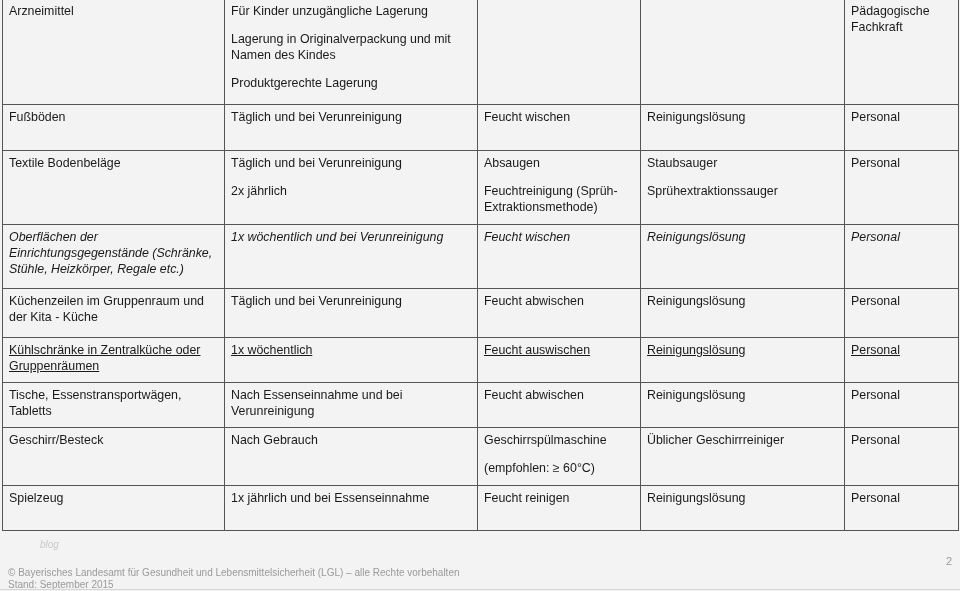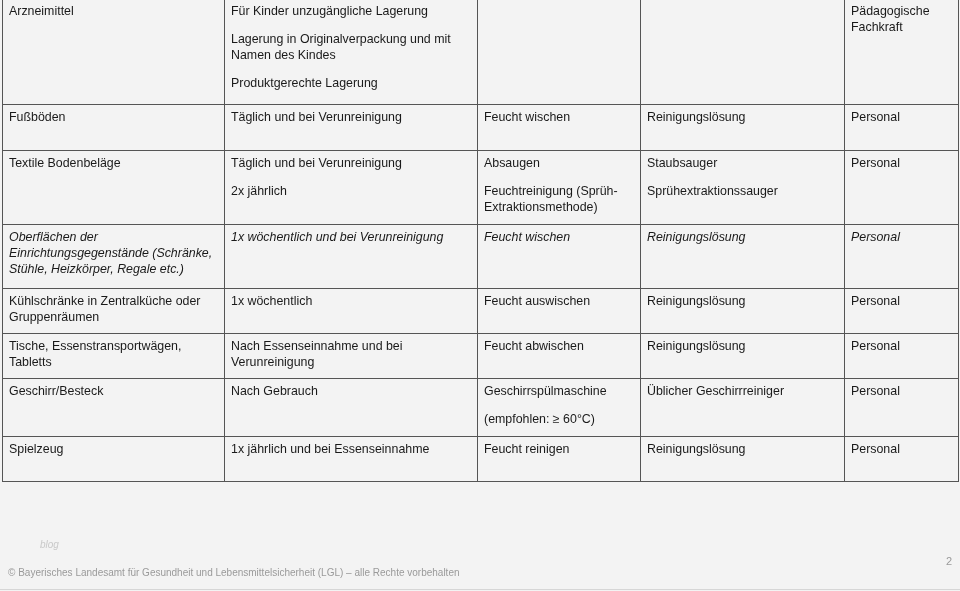--- a/index.html
+++ b/index.html
@@ -157,21 +157,38 @@
           <td>
             <span class="cell-line">Feucht wischen</span>
           </td>
           <td>
             <span class="cell-line">Reinigungslösung</span>
           </td>
           <td>
             <span class="cell-line">Personal</span>
           </td>
         </tr>
-        <tr style="height: 45px;">
+        <tr style="height: 49px;">
+          <td>
+            <span class="cell-line">Küchenzeilen im Gruppenraum und der Kita - Küche</span>
+          </td>
+          <td>
+            <span class="cell-line">Täglich und bei Verunreinigung</span>
+          </td>
+          <td>
+            <span class="cell-line">Feucht abwischen</span>
+          </td>
+          <td>
+            <span class="cell-line">Reinigungslösung</span>
+          </td>
+          <td>
+            <span class="cell-line">Personal</span>
+          </td>
+        </tr>
+        <tr style="height: 45px; text-decoration: underline;">
           <td>
             <span class="cell-line">Kühlschränke in Zentralküche oder Gruppenräumen</span>
           </td>
           <td>
             <span class="cell-line">1x wöchentlich</span>
           </td>
           <td>
             <span class="cell-line">Feucht auswischen</span>
           </td>
           <td>
@@ -236,15 +253,16 @@
       </tbody>
   </table>
 
   <div class="left-rule"></div>
   <div class="right-rule"></div>
 
   <div class="footer-faint">blog</div>
   <div class="page-number">2</div>
   <div class="copyright">
     <span class="cell-line">© Bayerisches Landesamt für Gesundheit und Lebensmittelsicherheit (LGL) – alle Rechte vorbehalten</span>
+    <span class="cell-line">Stand: September 2015</span>
   </div>
   <div class="bottom-rule"></div>
 </div>
 
 </body></html>

